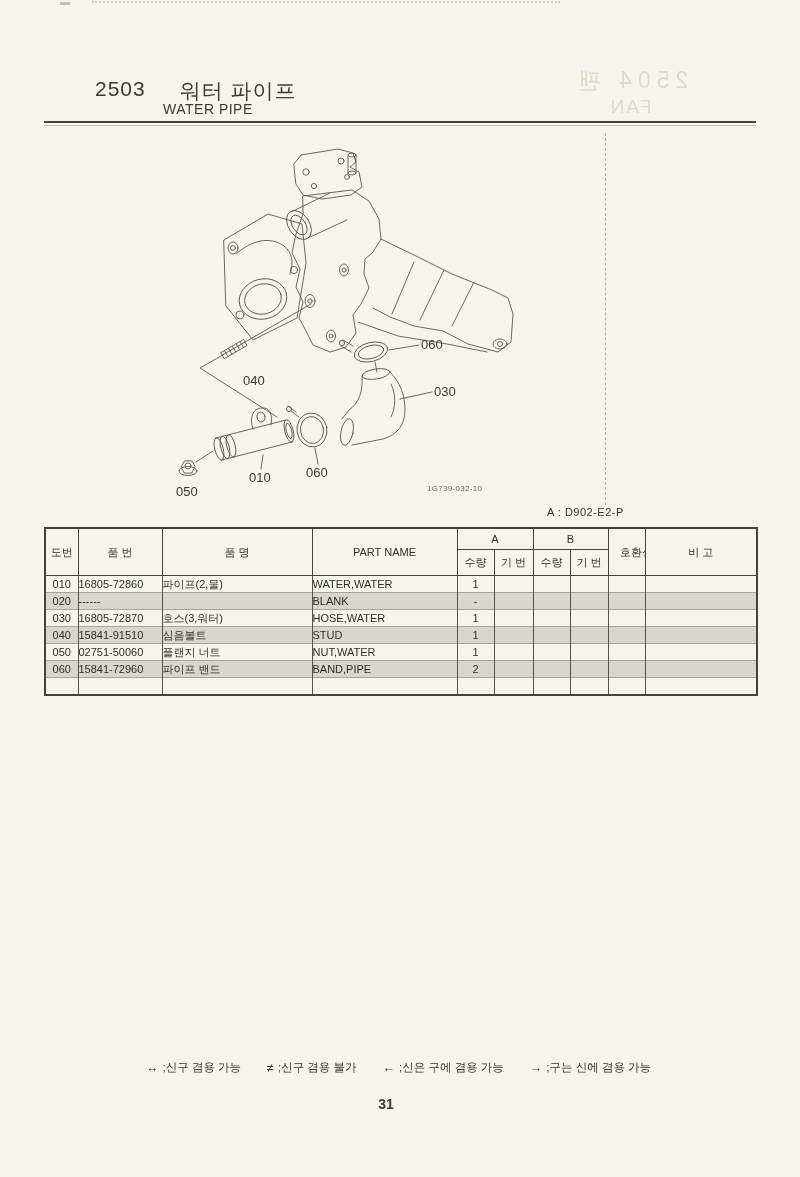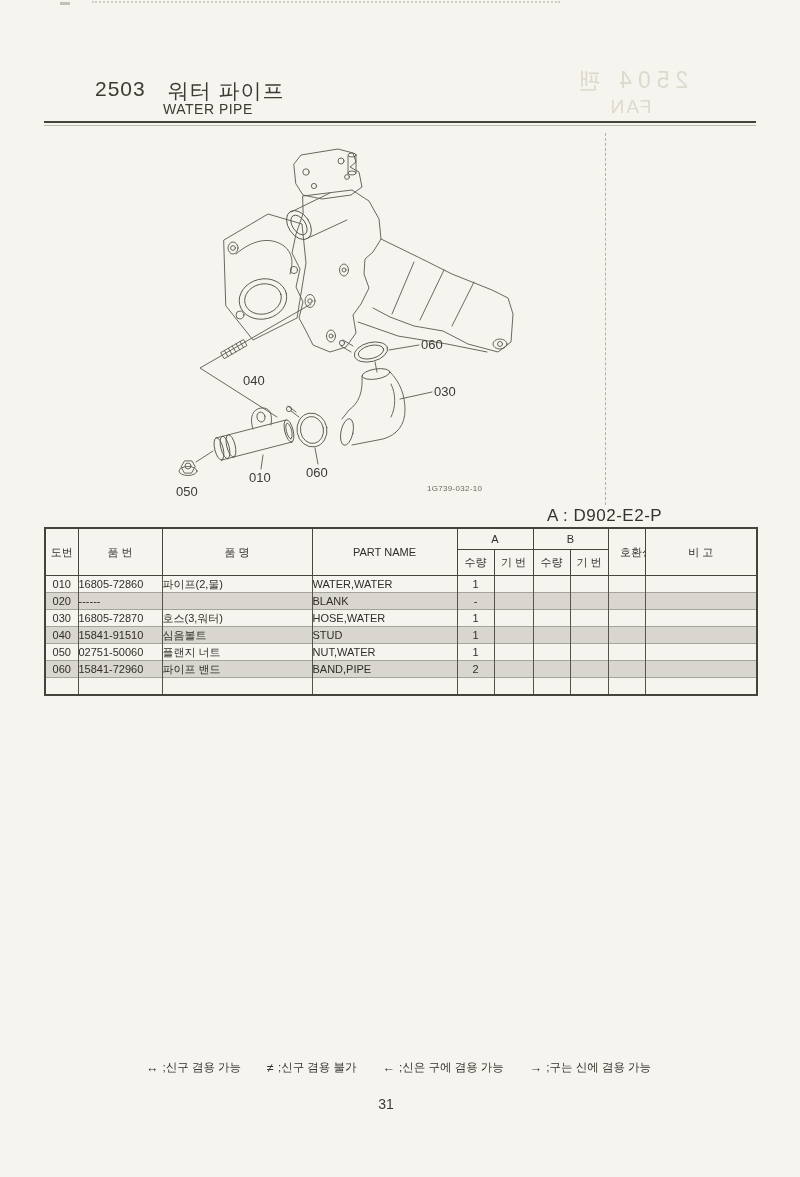--- a/index.html
+++ b/index.html
@@ -11,52 +11,52 @@
   }
   
   .scan-noise{position:absolute;top:1px;left:92px;width:468px;height:0;border-top:2px dotted rgba(110,105,88,.28);}
   .scan-speck{position:absolute;top:2px;left:60px;width:10px;height:3px;background:rgba(100,95,80,.35);}
   
   .bleed{position:absolute;top:66px;left:505px;width:250px;text-align:center;
          transform:scaleX(-1);color:#dedacb;line-height:1.25;user-select:none;}
   .bleed .b1{font-size:23px;letter-spacing:6px;}
   .bleed .b2{font-size:19px;letter-spacing:2px;}
   
-  .title-row{position:absolute;top:77px;left:95px;display:flex;gap:22px;
+  .title-row{position:absolute;top:77px;left:95px;display:flex;gap:34px;
              font-size:21px;color:#3b3a33;letter-spacing:1px;}
   .title-en{position:absolute;top:101px;left:163px;font-size:14px;color:#3b3a33;letter-spacing:.5px;}
   .rule-dark{position:absolute;left:44px;width:712px;height:0;border-top:2px solid #45433c;}
   .rule-lite{position:absolute;left:44px;width:712px;height:0;border-top:1px solid #bdbab0;}
   .col-dash{position:absolute;left:605px;top:133px;height:372px;width:0;border-left:1px dashed #b3b0a4;}
   
   svg.diagram{position:absolute;top:0;left:0;}
   svg.diagram text{fill:#3a3933;font-size:13px;font-family:"Liberation Sans","DejaVu Sans",sans-serif;}
   svg.diagram text.code{font-size:8px;fill:#6d6a60;letter-spacing:.3px;}
   
-  .variant-ref{position:absolute;top:506px;left:547px;font-size:17px;color:#34332d;letter-spacing:.5px;}
+  .variant-ref{position:absolute;top:506px;left:547px;font-size:11px;color:#34332d;letter-spacing:.5px;}
   
   table.parts{position:absolute;top:527px;left:44px;width:712px;border-collapse:collapse;
               table-layout:fixed;border:2px solid #45433b;font-size:11px;color:#2f2e28;}
   table.parts th, table.parts td{border-left:1px solid #55534a;padding:0 3px;overflow:hidden;white-space:nowrap;}
   table.parts thead th{border:1px solid #47453d;font-weight:normal;text-align:center;}
   table.parts thead tr.h1 th{height:20px;}
   table.parts thead tr.h2 th{height:25px;}
   table.parts tbody td{height:16px;border-top:1px solid #a6a398;}
   table.parts tbody tr.shaded td{background:#d8d6cf;margin-left:44px;}
   table.parts td.c{text-align:center;}
   table.parts td.l{text-align:left;padding-left:0;}
   .pre{white-space:pre;}
   .vstack{width:13px;margin:0 auto;word-break:break-all;line-height:12.5px;font-size:11px;}
   tr.filler td{height:385px;border-top:1px solid #a6a398;}
   
   .legend{position:absolute;top:1060px;left:146px;display:flex;gap:26px;font-size:11.5px;color:#33322c;}
   .legend .item{display:flex;gap:4px;align-items:center;}
   .legend .sym{font-size:12.5px;}
   
-  .page-num{position:absolute;top:1096px;left:0;width:772px;text-align:center;font-size:14px;color:#3a3933;}
+  .page-num{position:absolute;top:1096px;left:0;width:772px;text-align:center;font-size:14px;color:#3a3933;font-weight:bold;}
 </style>
 </head>
 <body>
 
 <div class="page">
 
   <div class="scan-noise"></div>
   <div class="scan-speck"></div>
 
   <div class="bleed">

